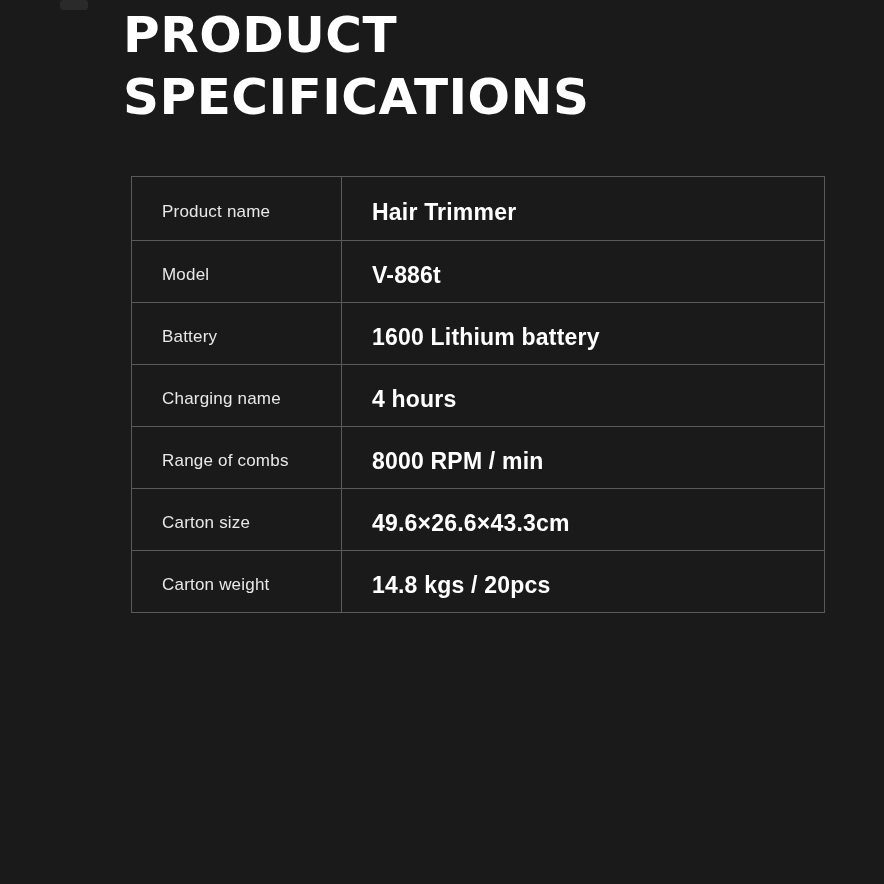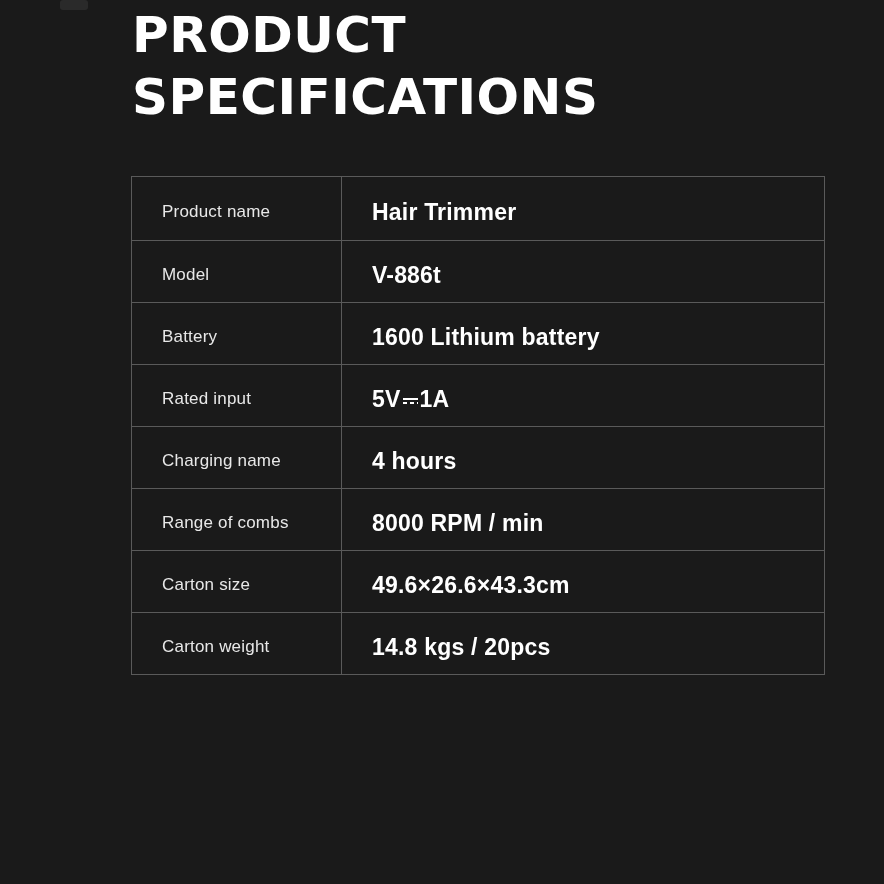--- a/index.html
+++ b/index.html
@@ -15,21 +15,21 @@
     color: #ffffff;
   }
   .page {
     position: relative;
     width: 884px;
     height: 884px;
     background: #1a1a1a;
   }
   .title-block {
     position: absolute;
-    left: 132px;
+    left: 123px;
     top: 4px;
     width: 700px;
   }
   .title-line {
     font-family: "DejaVu Sans", sans-serif;
     font-weight: bold;
     font-size: 50px;
     line-height: 62px;
     letter-spacing: 0.5px;
     color: #ffffff;
@@ -135,24 +135,20 @@
       </tr>
       <tr>
         <td class="col-label">Model</td>
         <td class="col-value">V-886t</td>
       </tr>
       <tr>
         <td class="col-label">Battery</td>
         <td class="col-value">1600  Lithium battery</td>
       </tr>
       <tr>
-        <td class="col-label">Rated input</td>
-        <td class="col-value"><span>5V</span><span class="dc-symbol"></span><span>1A</span></td>
-      </tr>
-      <tr>
         <td class="col-label">Charging name</td>
         <td class="col-value">4 hours</td>
       </tr>
       <tr>
         <td class="col-label">Range of combs</td>
         <td class="col-value">8000  RPM / min</td>
       </tr>
       <tr>
         <td class="col-label">Carton size</td>
         <td class="col-value">49.6×26.6×43.3cm</td>

